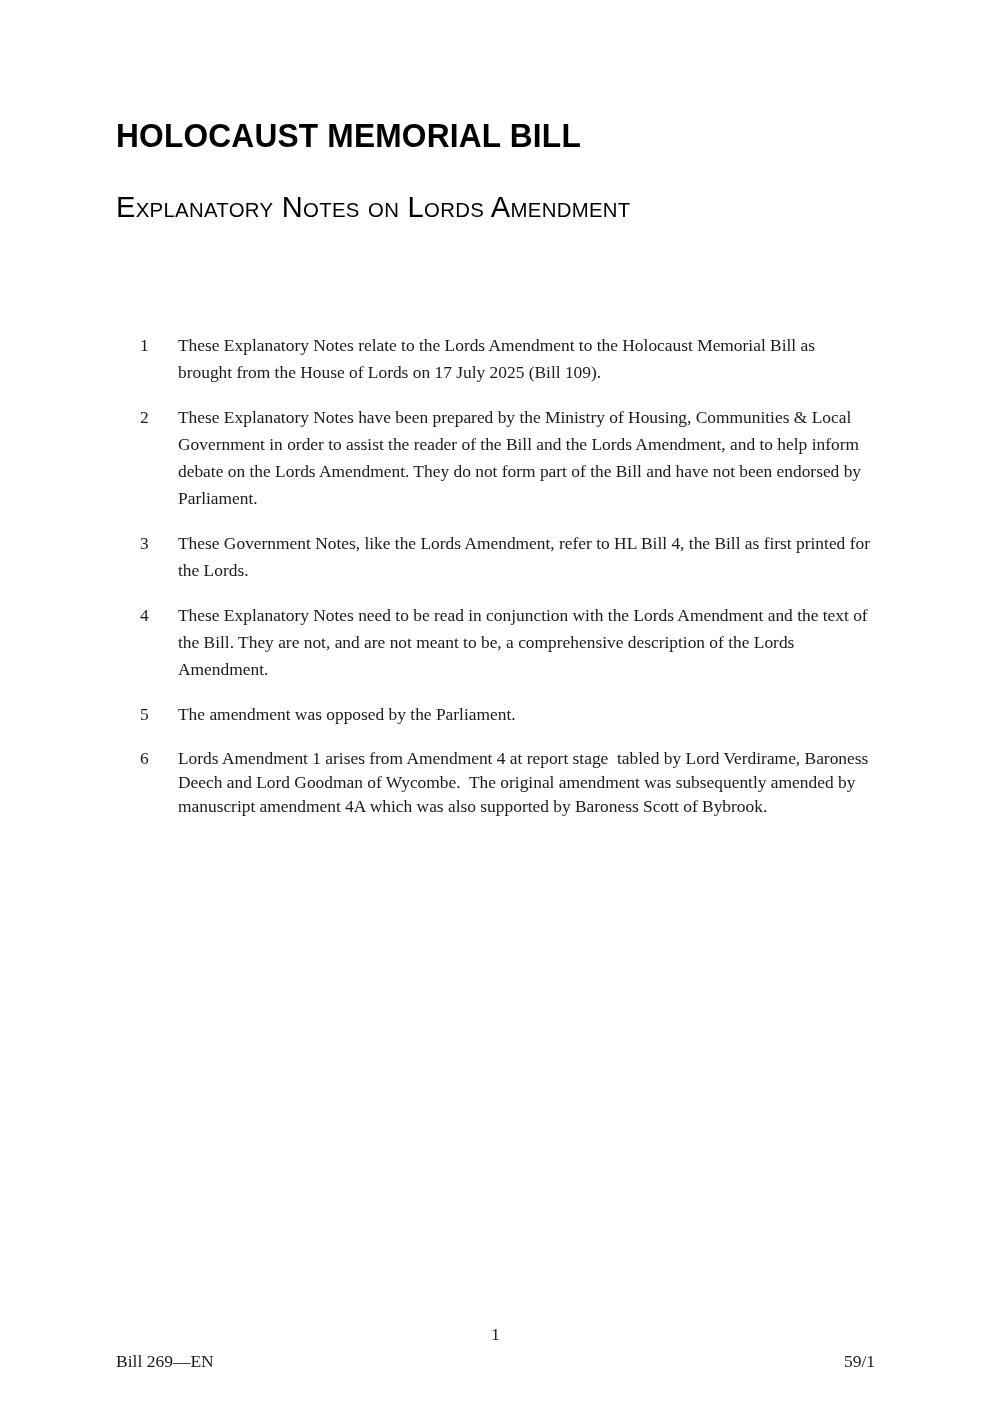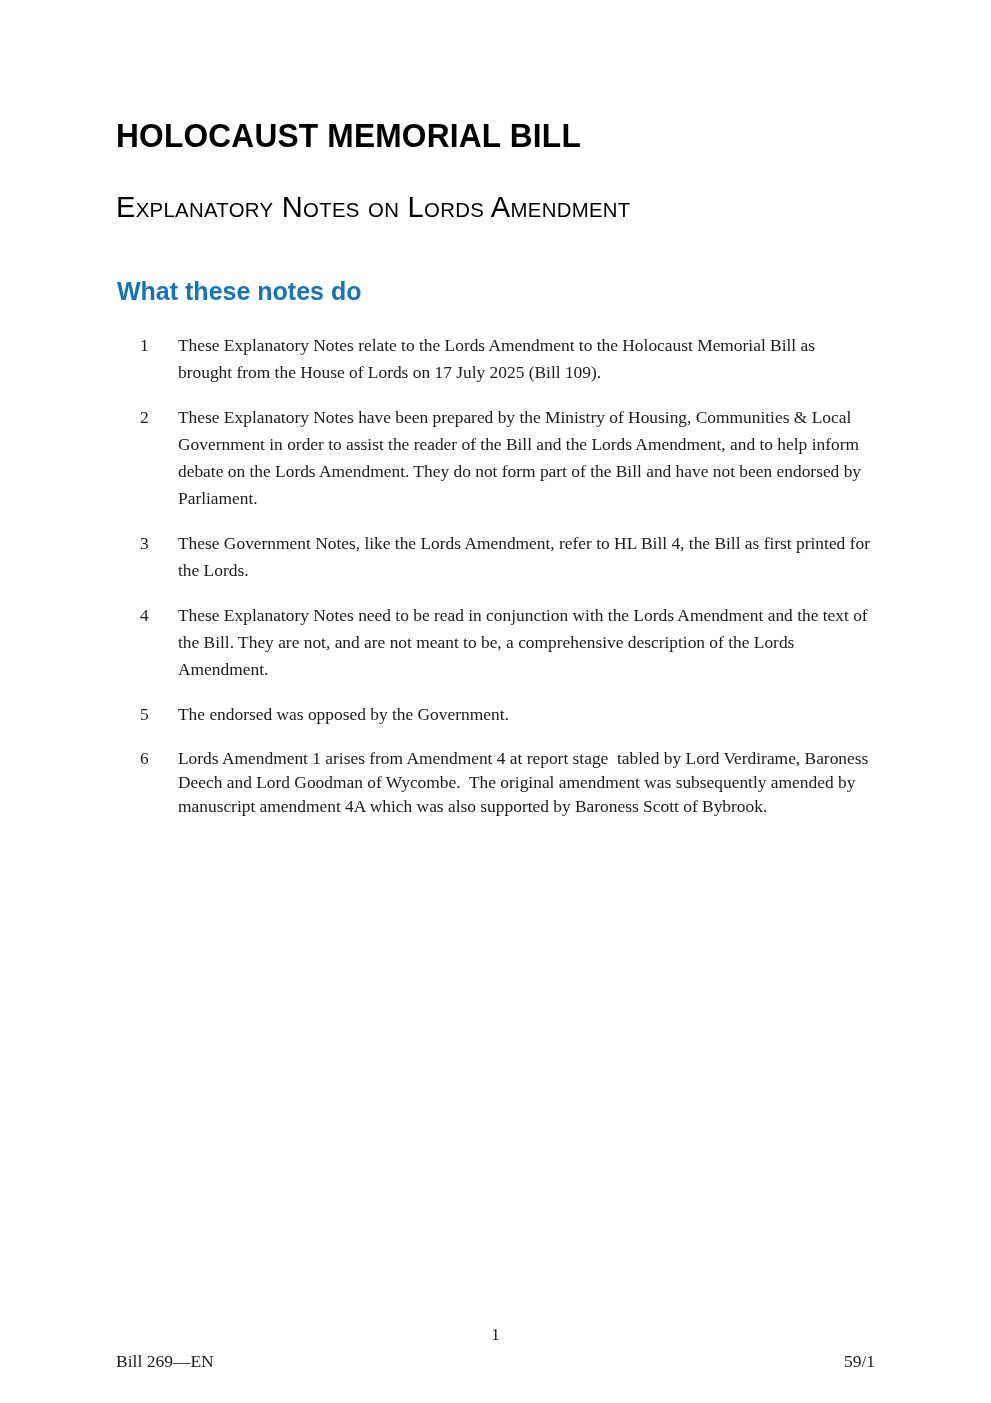--- a/index.html
+++ b/index.html
@@ -138,21 +138,20 @@
 </style>
 </head>
 <body>
 
 <div class="page">
 
   <div class="doc-title">HOLOCAUST MEMORIAL BILL</div>
 
   <div class="doc-subtitle">Explanatory Notes on Lords Amendment</div>
 
-  <div class="section-heading">What these notes do</div>
 
   <div class="notes">
 
     <div class="note">
       <span class="note-num">1</span>
       <span class="note-text">These Explanatory Notes relate to the Lords Amendment to the Holocaust Memorial Bill as brought from the House of Lords on 17 July 2025 (Bill 109).</span>
     </div>
 
     <div class="note">
       <span class="note-num">2</span>
@@ -164,21 +163,21 @@
       <span class="note-text">These Government Notes, like the Lords Amendment, refer to HL Bill 4, the Bill as first printed for the Lords.</span>
     </div>
 
     <div class="note">
       <span class="note-num">4</span>
       <span class="note-text">These Explanatory Notes need to be read in conjunction with the Lords Amendment and the text of the Bill. They are not, and are not meant to be, a comprehensive description of the Lords Amendment.</span>
     </div>
 
     <div class="note">
       <span class="note-num">5</span>
-      <span class="note-text">The endorsed was opposed by the Government.</span>
+      <span class="note-text">The amendment was opposed by the Parliament.</span>
     </div>
 
     <div class="note tight">
       <span class="note-num">6</span>
       <span class="note-text">Lords Amendment 1 arises from Amendment 4 at report stage  tabled by Lord Verdirame, Baroness Deech and Lord Goodman of Wycombe.  The original amendment was subsequently amended by manuscript amendment 4A which was also supported by Baroness Scott of Bybrook.</span>
     </div>
 
   </div>
 
   <div class="page-number">1</div>

